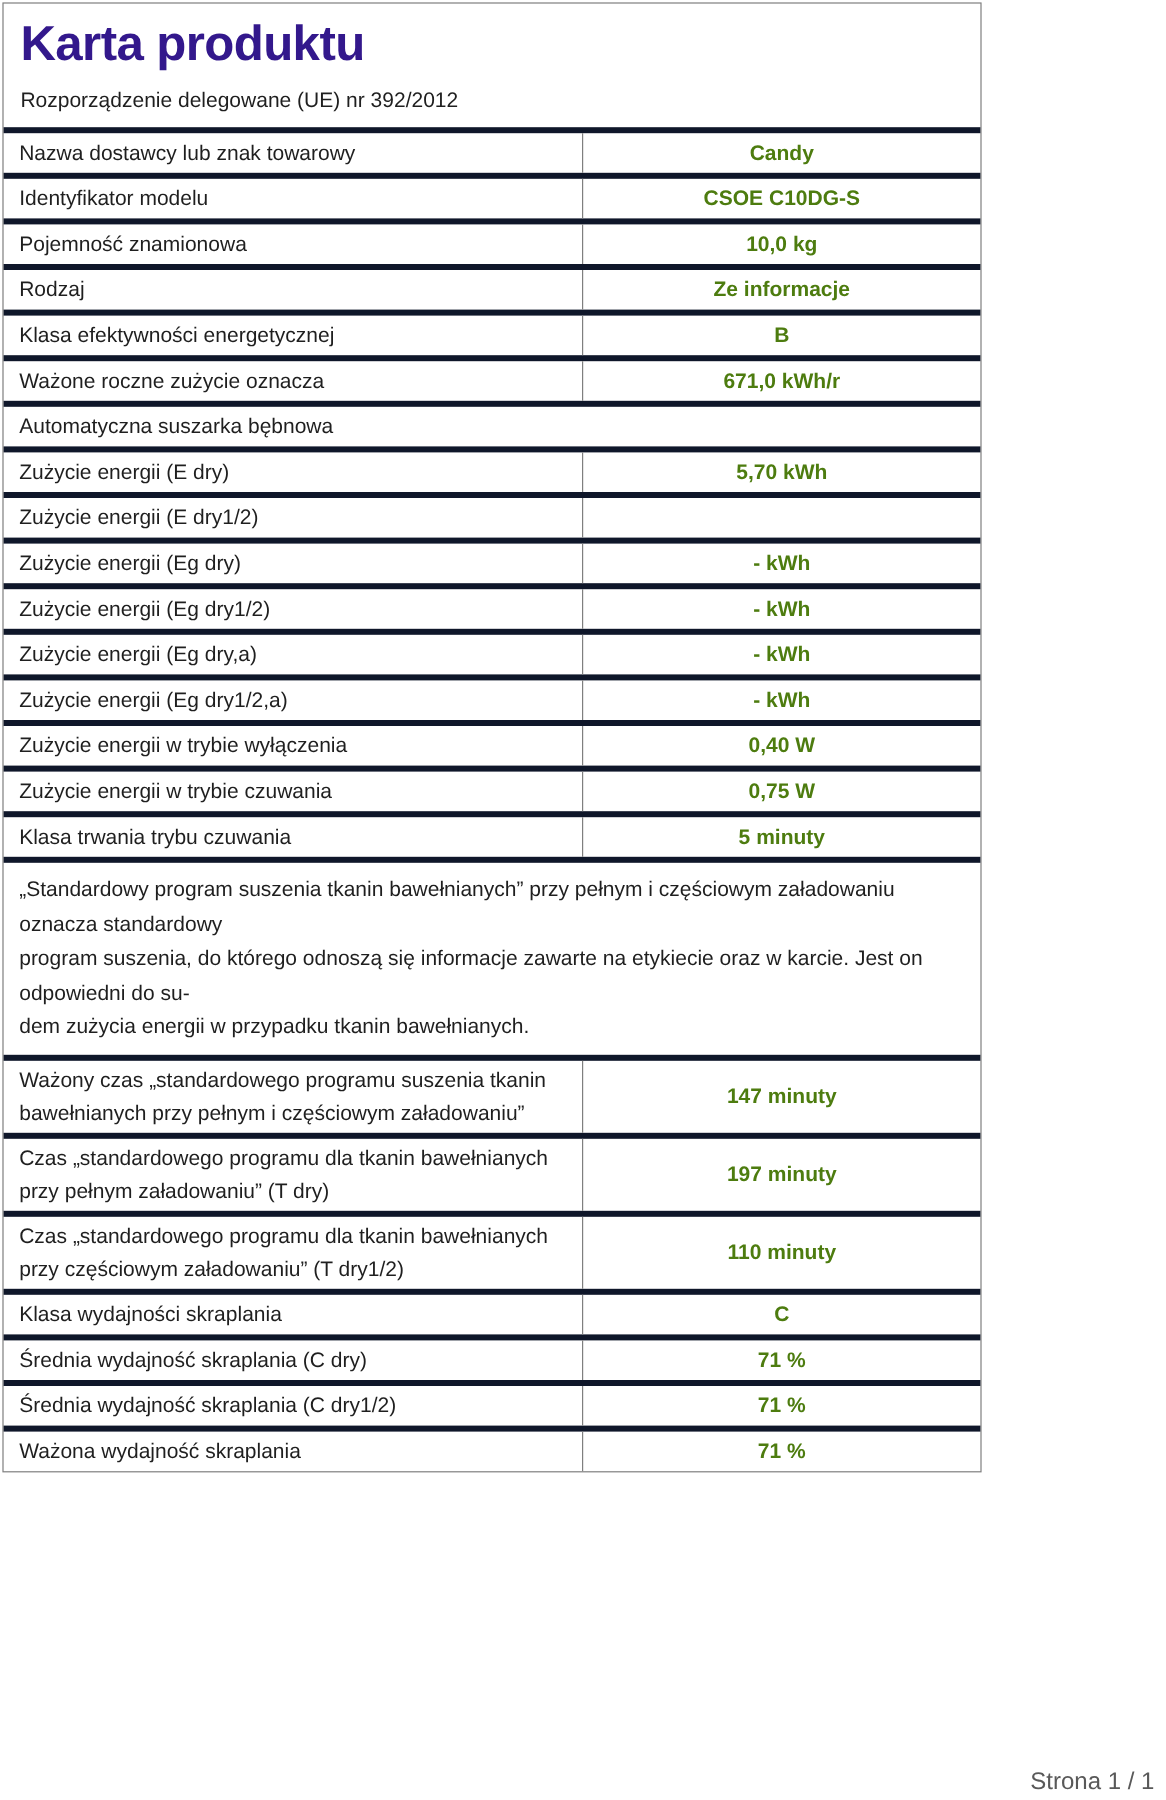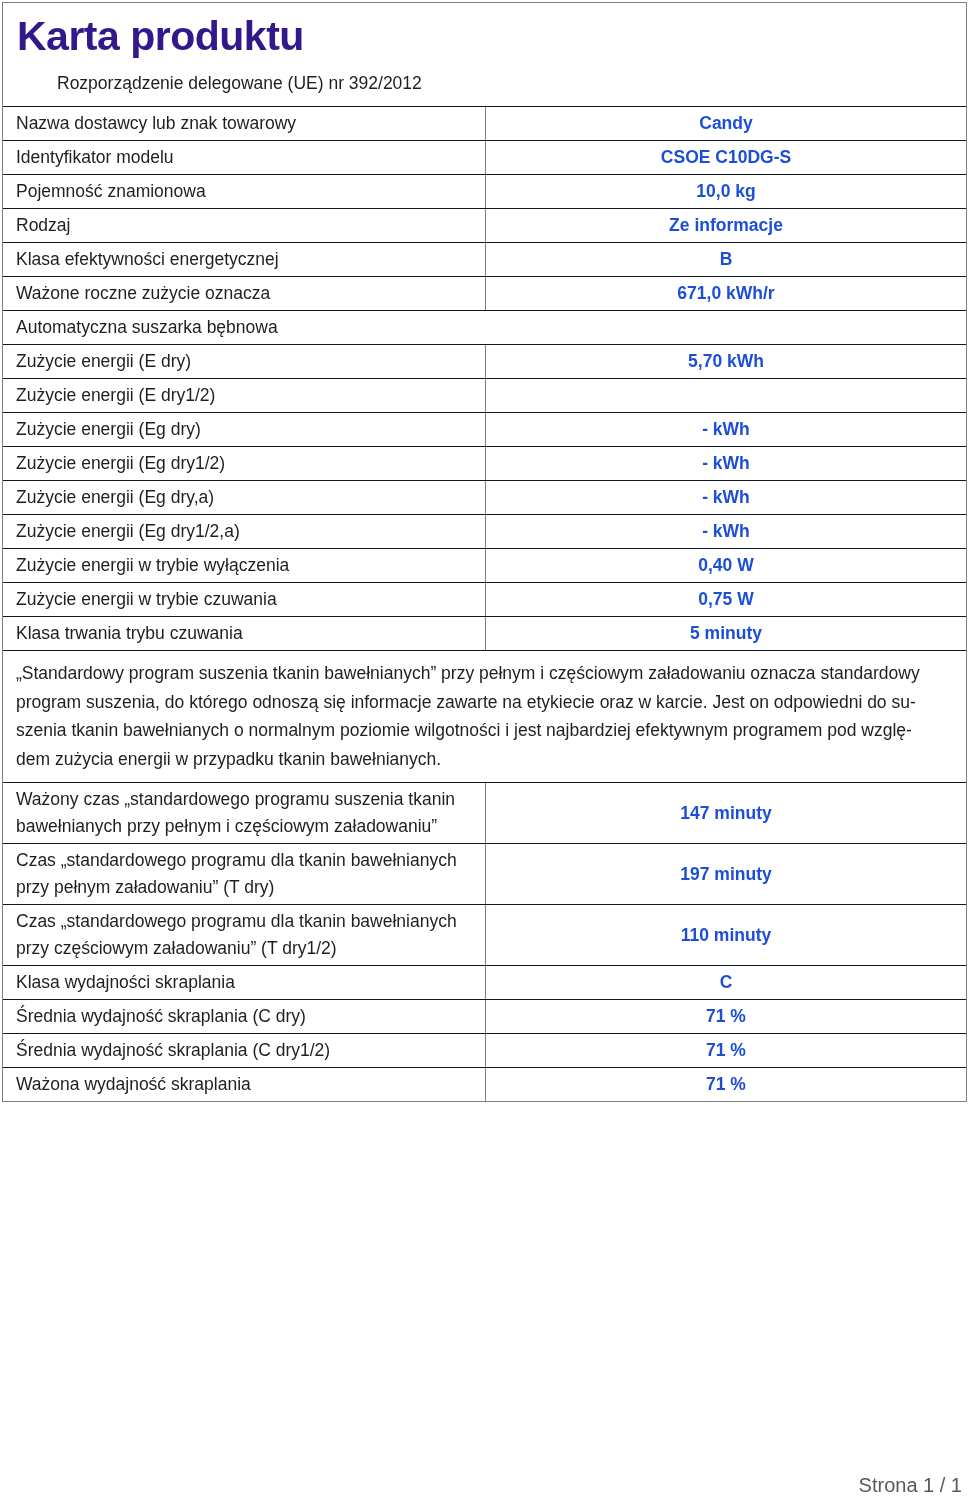--- a/index.html
+++ b/index.html
@@ -10,46 +10,45 @@
   }
   .page {
     position: relative;
     width: 972px; height: 1500px;
     background: #ffffff;
     overflow: hidden;
   }
   .sheet {
     position: absolute;
     left: 2px; top: 2px;
-    width: 965px;
+    width: 816px;
     border: 1px solid #7f7f7f;
     box-sizing: border-box;
     background: #fff;
   }
   .titlecell {
     padding: 6px 14px 12px 14px;
   }
   .titlecell h1 {
     margin: 2px 0 0 0;
     font-size: 41px;
     line-height: 50px;
     font-weight: 700;
     letter-spacing: -0.5px;
     color: #33188C;
   }
   .titlecell .subtitle {
     margin-top: 11px;
     font-size: 17.5px;
     line-height: 22px;
     color: #1f1f1f;
-    margin-left: 40px;
   }
   .row {
     display: flex;
-    border-top: 1px solid #0f172a;
+    border-top: 5px solid #0f172a;
     min-height: 34px;
     box-sizing: border-box;
   }
   .row .label {
     flex: 0 0 483px;
     box-sizing: border-box;
     border-right: 1px solid #7f7f7f;
     padding: 3px 10px 3px 13px;
     display: flex;
     flex-direction: column;
@@ -58,21 +57,21 @@
     line-height: 27px;
     color: #1f1f1f;
   }
   .row .value {
     flex: 1 1 auto;
     display: flex;
     align-items: center;
     justify-content: center;
     font-weight: 700;
     font-size: 17.5px;
-    color: #1d4ed8;
+    color: #4d7c0f;
     text-align: center;
     padding: 2px 6px;
     box-sizing: border-box;
   }
   .row.section .label,
   .row.note .label {
     flex: 1 1 auto;
     border-right: none;
   }
   .row.note .label {
@@ -189,21 +188,20 @@
       <div class="row data">
         <div class="label">
           <div>Klasa trwania trybu czuwania</div>
         </div>
         <div class="value">5 minuty</div>
       </div>
       <div class="row note">
         <div class="label">
           <div>„Standardowy program suszenia tkanin bawełnianych” przy pełnym i częściowym załadowaniu oznacza standardowy</div>
           <div>program suszenia, do którego odnoszą się informacje zawarte na etykiecie oraz w karcie. Jest on odpowiedni do su-</div>
-          <div>szenia tkanin bawełnianych o normalnym poziomie wilgotności i jest najbardziej efektywnym programem pod wzglę-</div>
           <div>dem zużycia energii w przypadku tkanin bawełnianych.</div>
         </div>
       </div>
       <div class="row data">
         <div class="label">
           <div>Ważony czas „standardowego programu suszenia tkanin</div>
           <div>bawełnianych przy pełnym i częściowym załadowaniu”</div>
         </div>
         <div class="value">147 minuty</div>
       </div>

